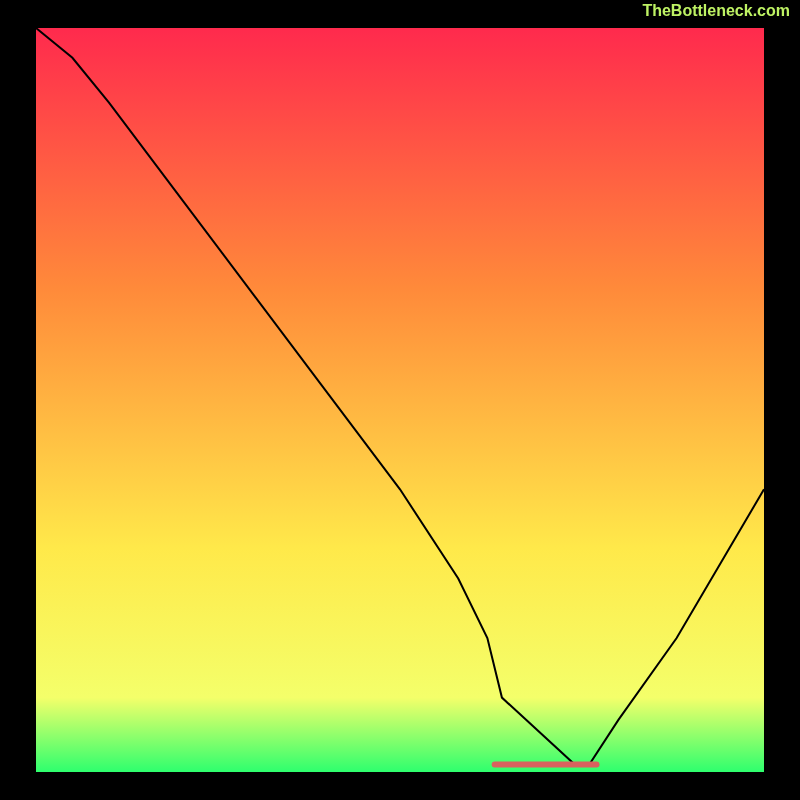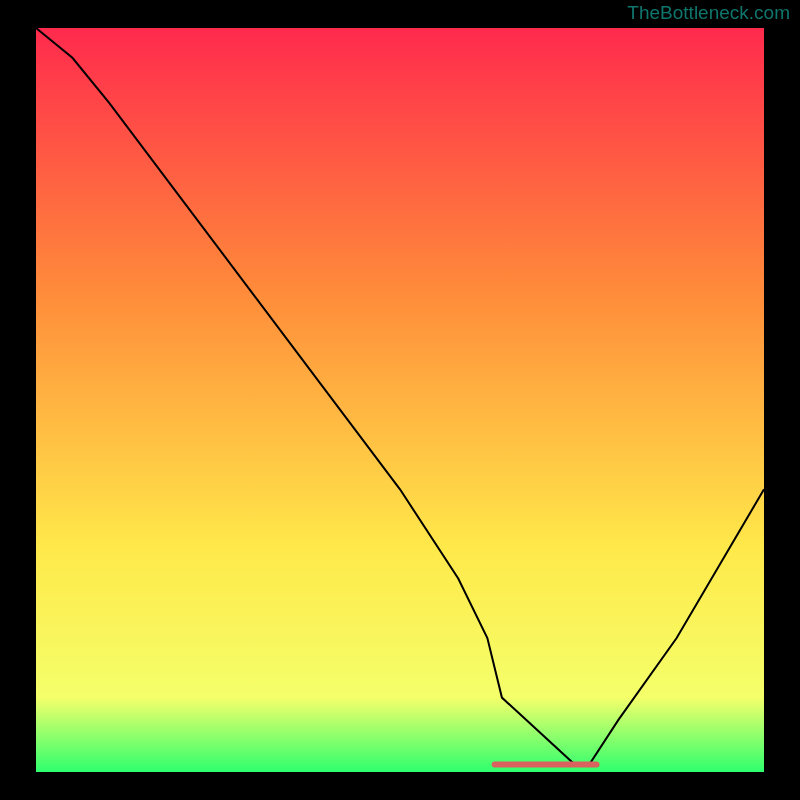--- a/index.html
+++ b/index.html
@@ -14,23 +14,23 @@
   .frame {
     position: relative;
     width: 800px;
     height: 800px;
     background: #000;
   }
   .watermark {
     position: absolute;
     top: 2px;
     right: 10px;
-    color: #0f766e;
-    font-size: 19px;
-    font-weight: normal;
+    color: #bef264;
+    font-size: 16px;
+    font-weight: bold;
     z-index: 10;
   }
   .plot {
     position: absolute;
     left: 36px;
     top: 28px;
     width: 728px;
     height: 744px;
   }
   svg { display: block; }

